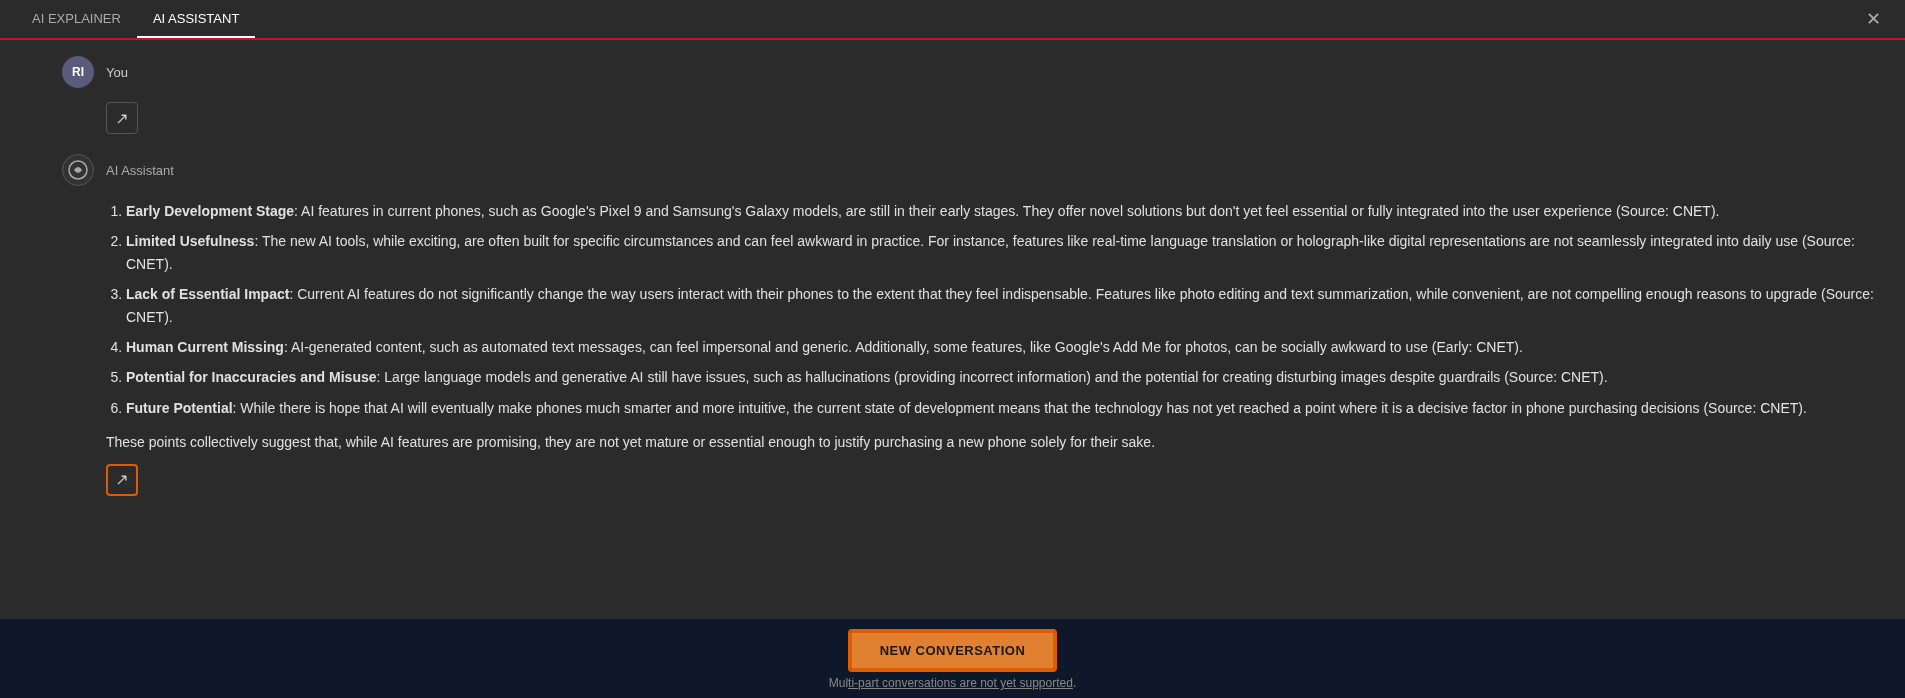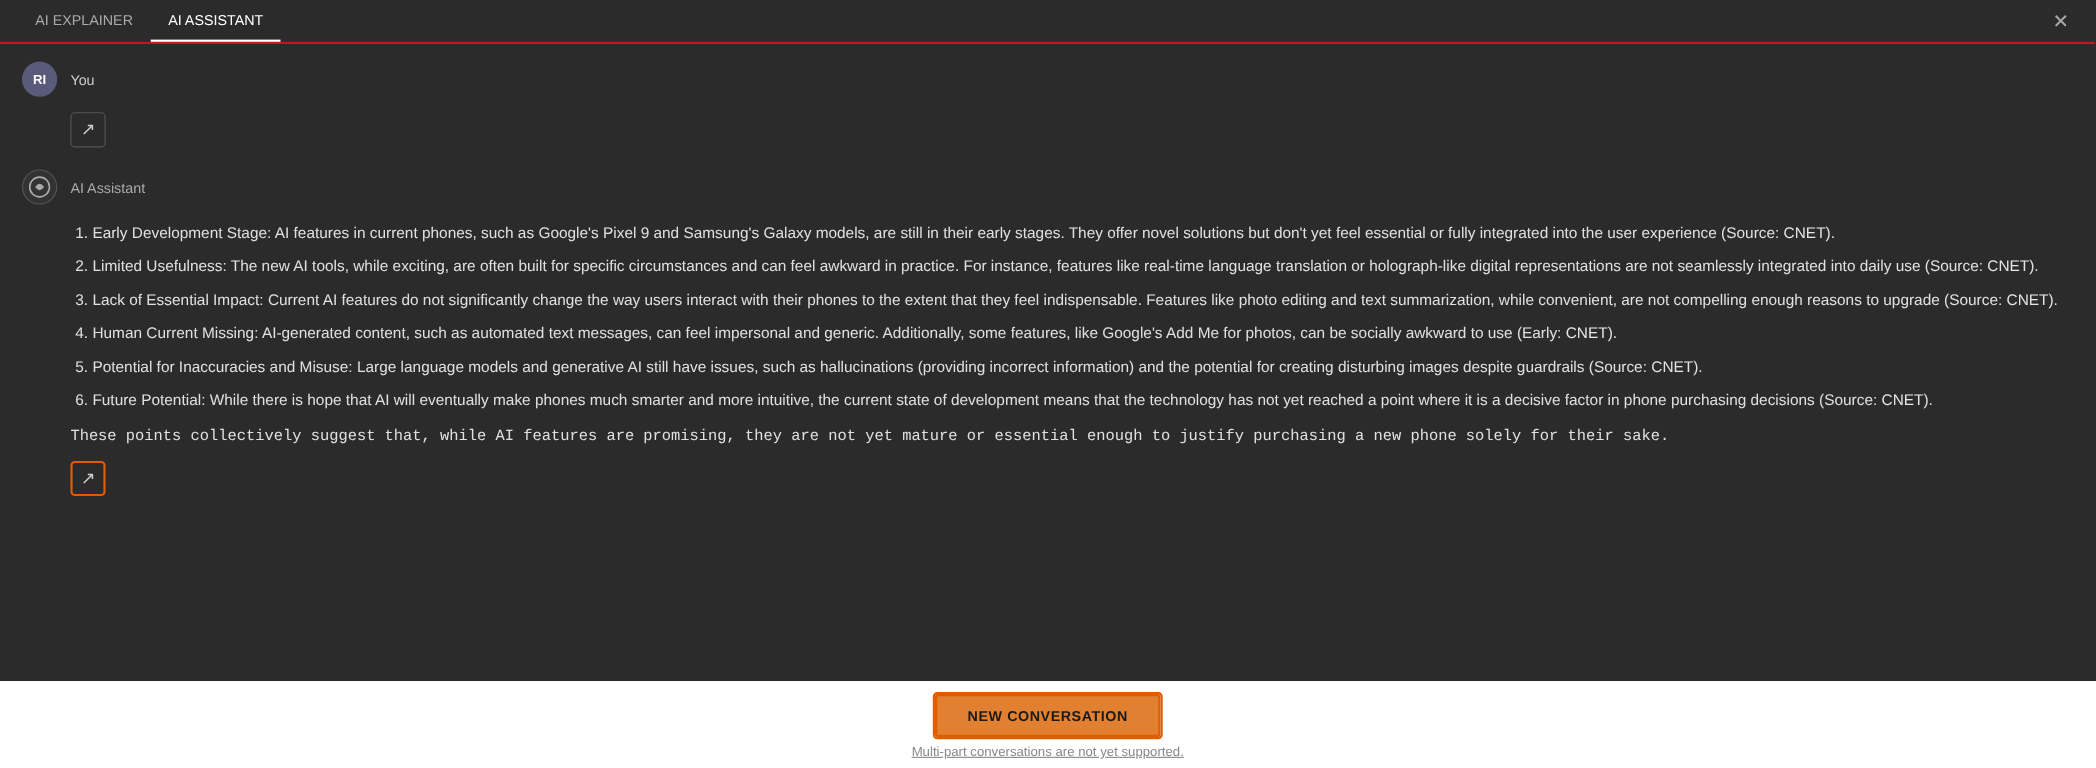--- a/index.html
+++ b/index.html
@@ -41,20 +41,21 @@
       cursor: pointer;
       font-size: 18px;
       padding: 4px 8px;
     }
 
     
     .main-content {
       padding: 16px 20px;
       height: calc(698px - 40px);
       overflow-y: auto;
+      margin-left: 42px;
     }
 
     
     .user-block {
       display: flex;
       flex-direction: column;
       margin-bottom: 20px;
     }
     .user-header {
       display: flex;
@@ -141,32 +142,31 @@
       margin-left: 20px;
       margin-top: 8px;
     }
     .ai-message li {
       margin-bottom: 8px;
       line-height: 1.6;
     }
     .ai-message .summary {
       margin-top: 12px;
       color: #e0e0e0;
-      font-family: Liberation Mono, monospace;
-    }
-    .bold { font-weight: normal; }
+    }
+    .bold { font-weight: bold; }
     .source-link { color: #e5e5e5; text-decoration: none; }
 
     
     .bottom-area {
       position: fixed;
       bottom: 0;
       left: 0;
       right: 0;
-      background-color: #ffffff;
+      background-color: #0f172a;
       padding: 12px 0 8px 0;
       display: flex;
       flex-direction: column;
       align-items: center;
       gap: 6px;
     }
     .new-conversation-btn {
       background-color: #e08030;
       color: #1a1a1a;
       border: 2px solid #e05c00;
@@ -176,21 +176,20 @@
       letter-spacing: 0.5px;
       cursor: pointer;
       border-radius: 2px;
       outline: 2px solid #e05c00;
     }
     .multi-part-notice {
       font-size: 12px;
       color: #888;
     }
     .multi-part-notice span {
-      text-decoration: underline;
     }
   </style>
 </head>
 <body>
 
 <div class="tab-bar">
   <div class="tab">AI EXPLAINER</div>
   <div class="tab active">AI ASSISTANT</div>
   <div class="close-btn">✕</div>
 </div>

